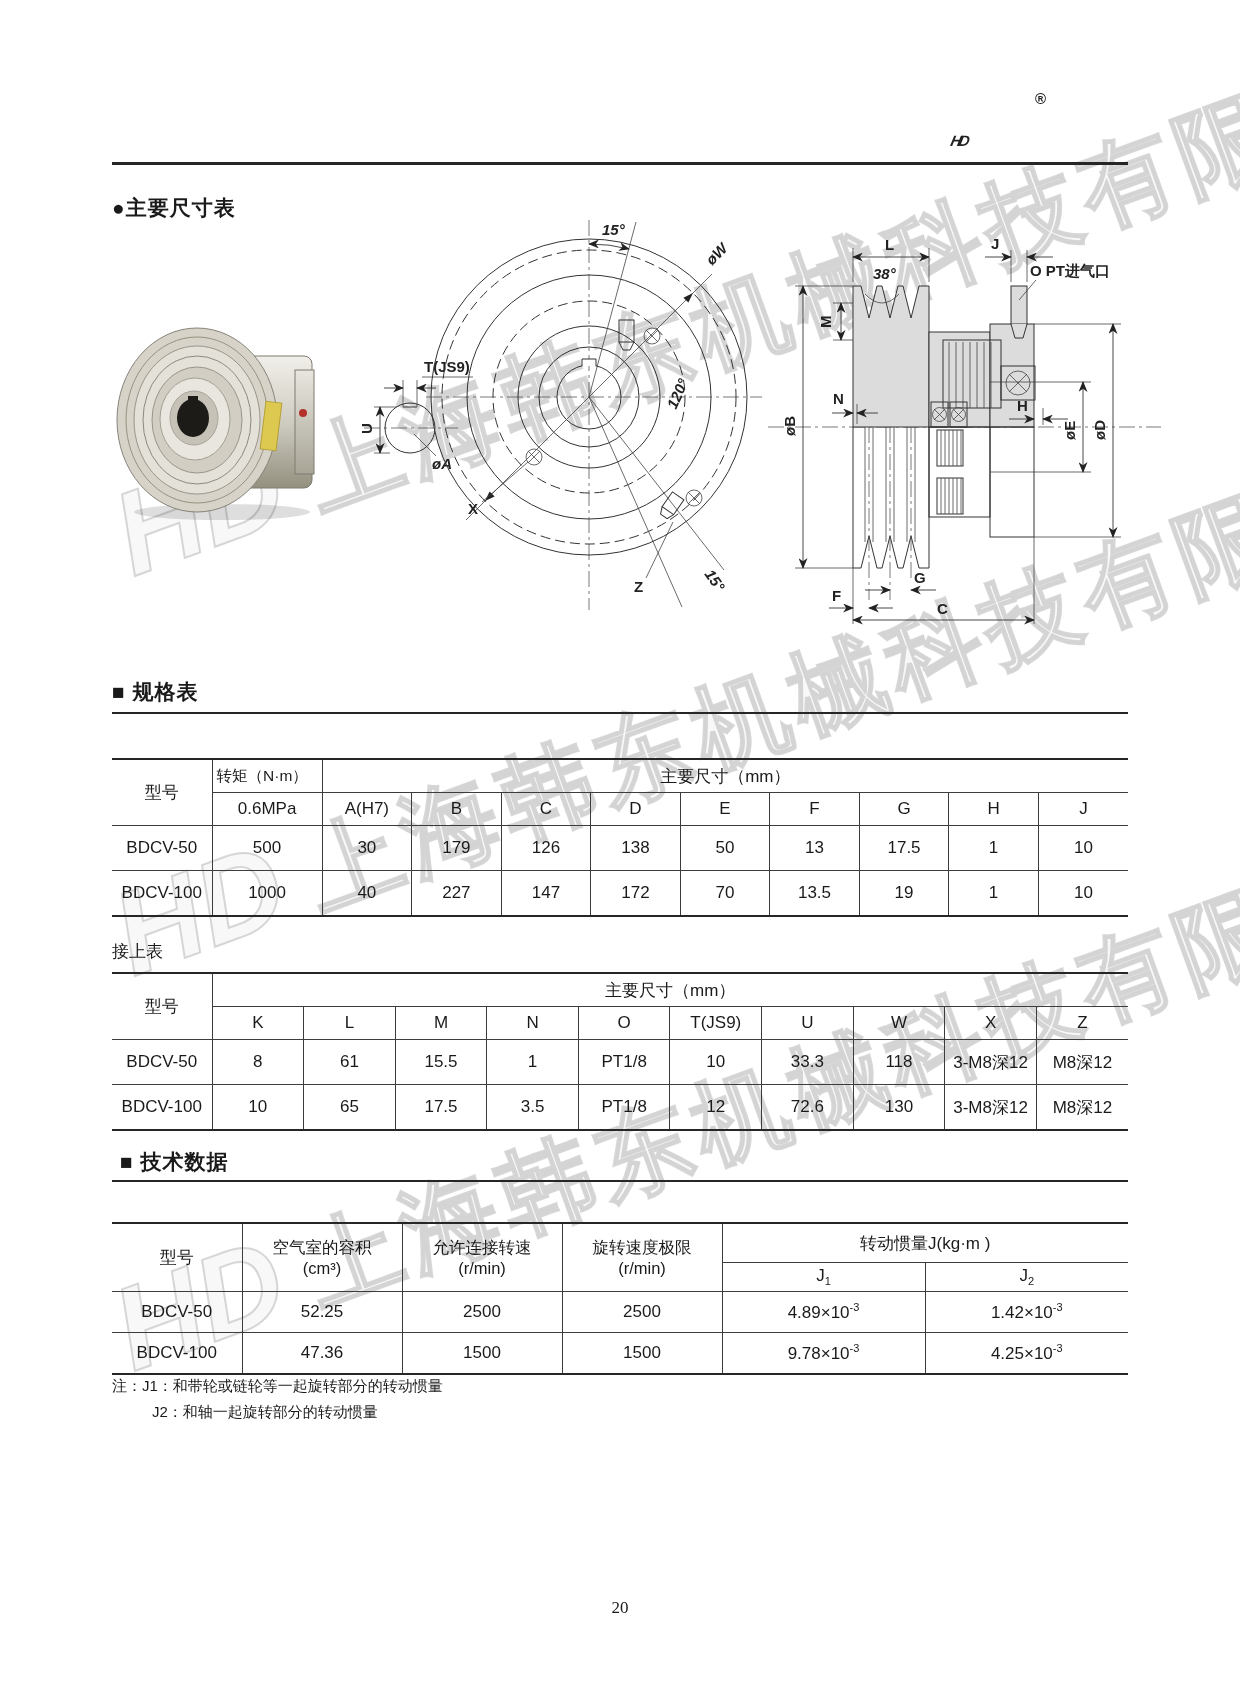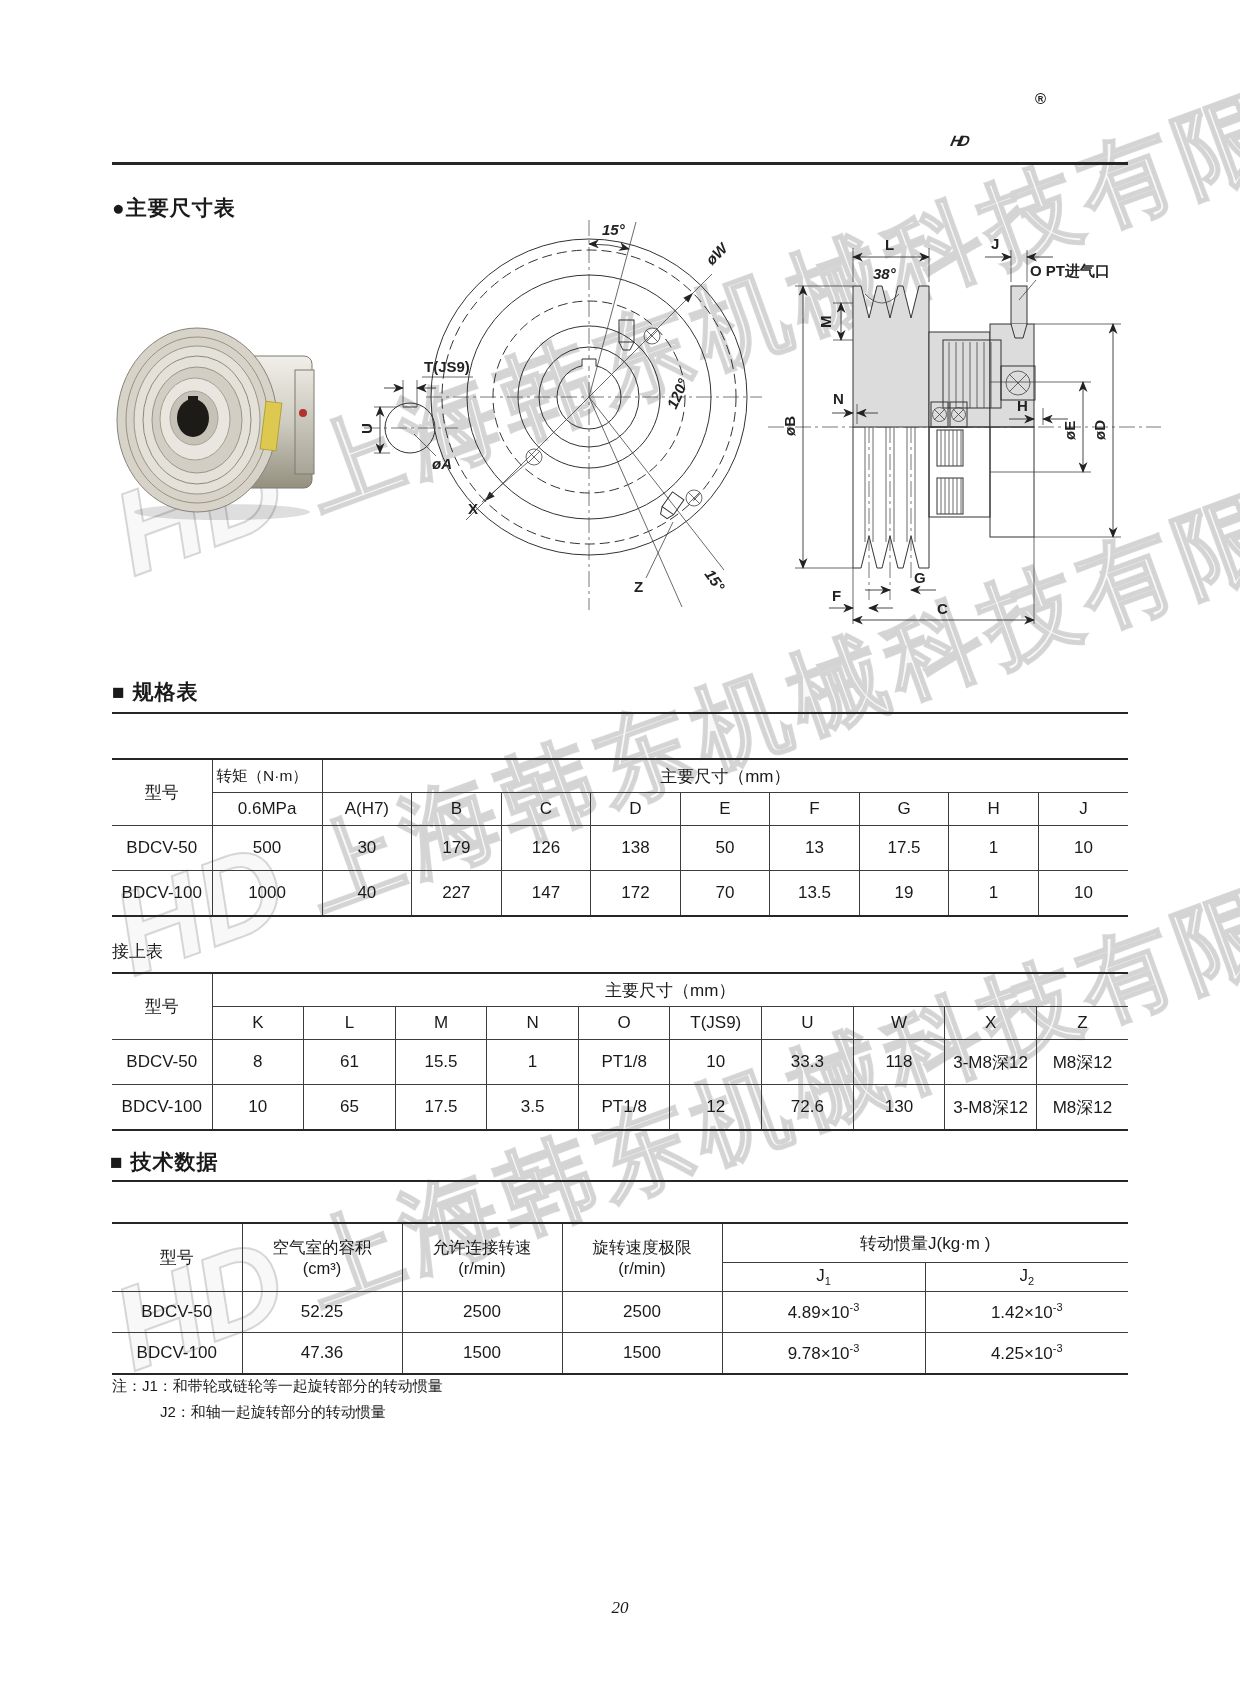--- a/index.html
+++ b/index.html
@@ -417,21 +417,21 @@
       <td>PT1/8</td>
       <td>12</td>
       <td>72.6</td>
       <td>130</td>
       <td>3-M8深12</td>
       <td>M8深12</td>
     </tr>
   </tbody>
     </table>
 
-  <div class="abs sec-head" style="left:110px;top:1148px;">■ 技术数据</div>
+  <div class="abs sec-head" style="left:120px;top:1148px;">■ 技术数据</div>
   <div class="abs rule" style="left:112px;top:1180px;width:1016px;height:1.5px;"></div>
 
   <table class="t t3" style="left:112px;top:1222px;width:1016px;">
     <colgroup>
         <col style="width:130px">
         <col style="width:160px">
         <col style="width:160px">
         <col style="width:160px">
         <col style="width:203px">
         <col style="width:203px">
@@ -476,17 +476,17 @@
       <td>47.36</td>
       <td>1500</td>
       <td>1500</td>
       <td><span>9.78×10</span><sup class="e">-3</sup></td>
       <td><span>4.25×10</span><sup class="e">-3</sup></td>
     </tr>
   </tbody>
     </table>
 
   <div class="abs notes" style="left:112px;top:1378px;">注：J1：和带轮或链轮等一起旋转部分的转动惯量</div>
-  <div class="abs notes" style="left:160px;top:1404px;">J2：和轴一起旋转部分的转动惯量</div>
-
-  <div class="abs pagenum" style="left:0;top:1598px;width:1240px;text-align:center;font-style:italic;">20</div>
+  <div class="abs notes" style="left:152px;top:1404px;">J2：和轴一起旋转部分的转动惯量</div>
+
+  <div class="abs pagenum" style="left:0;top:1598px;width:1240px;text-align:center;">20</div>
 
 </div>
 
 </body></html>

